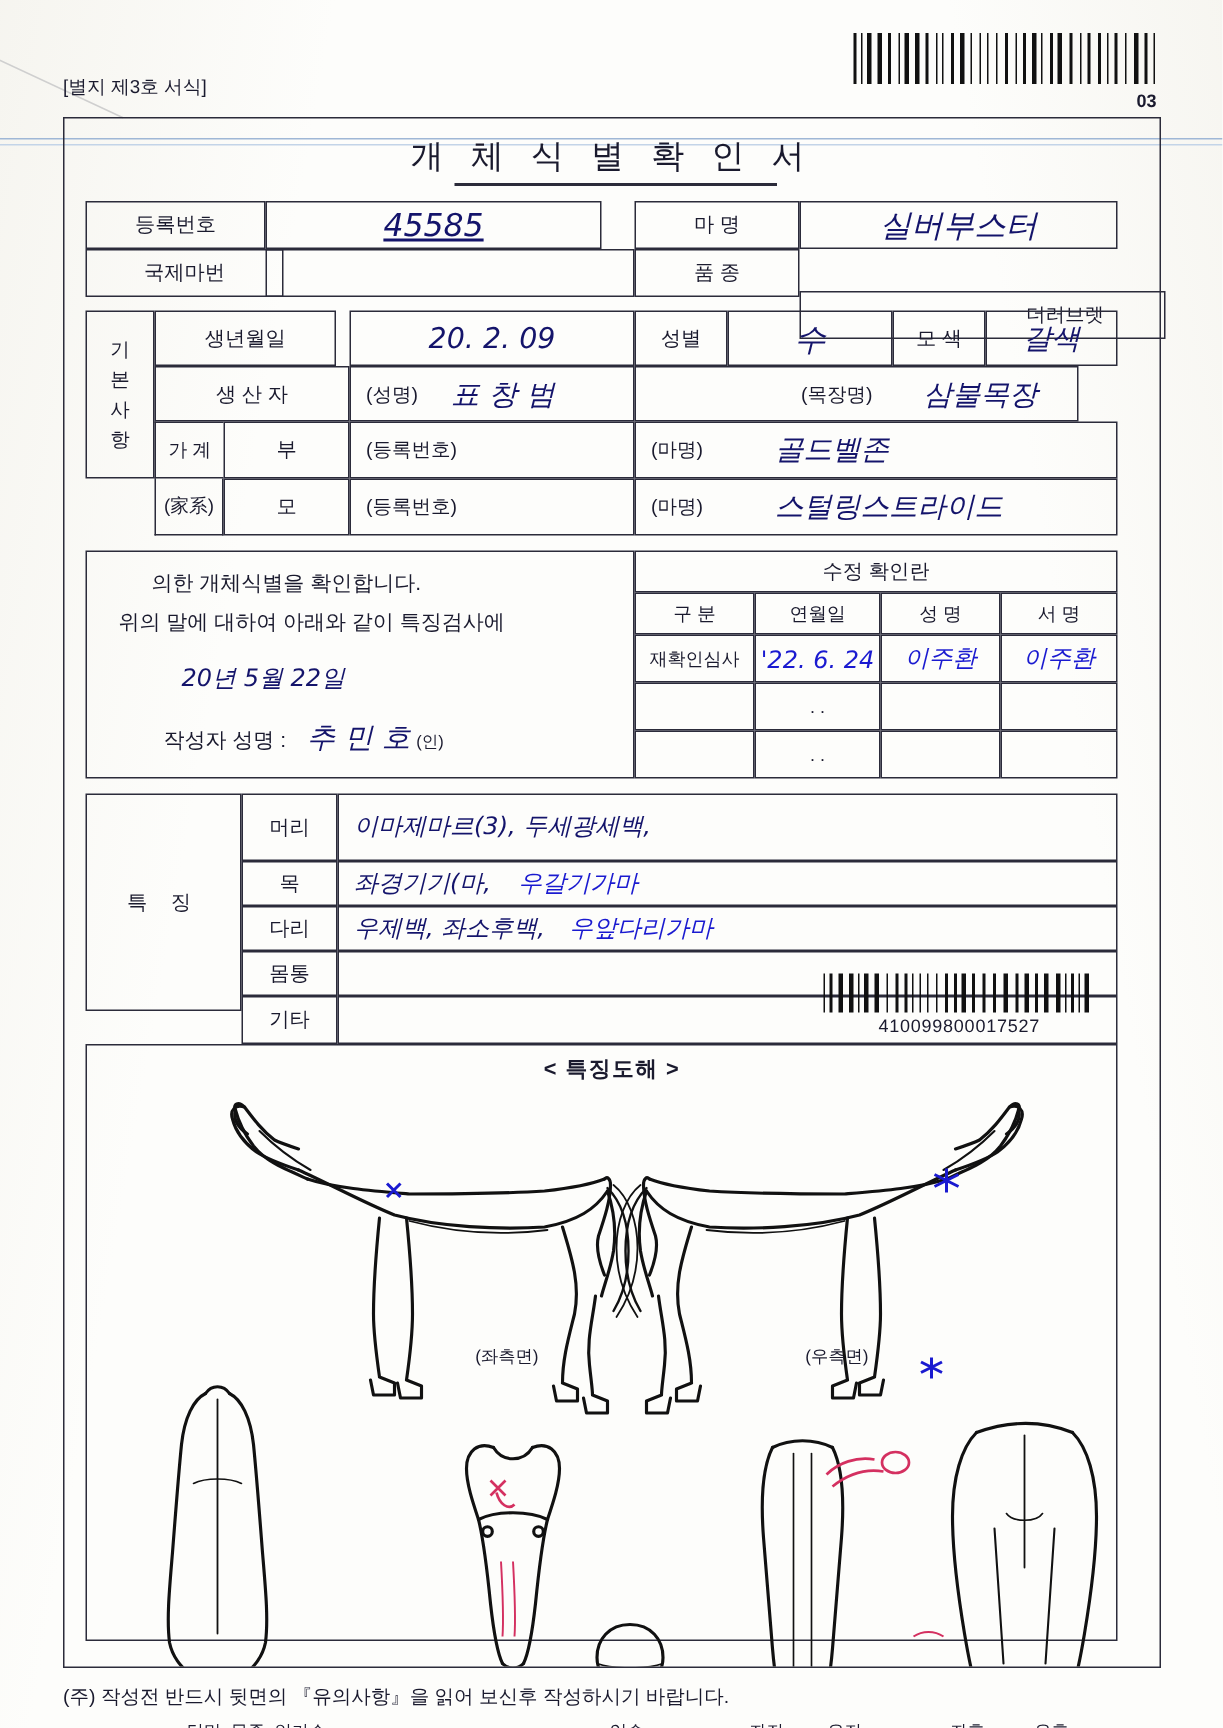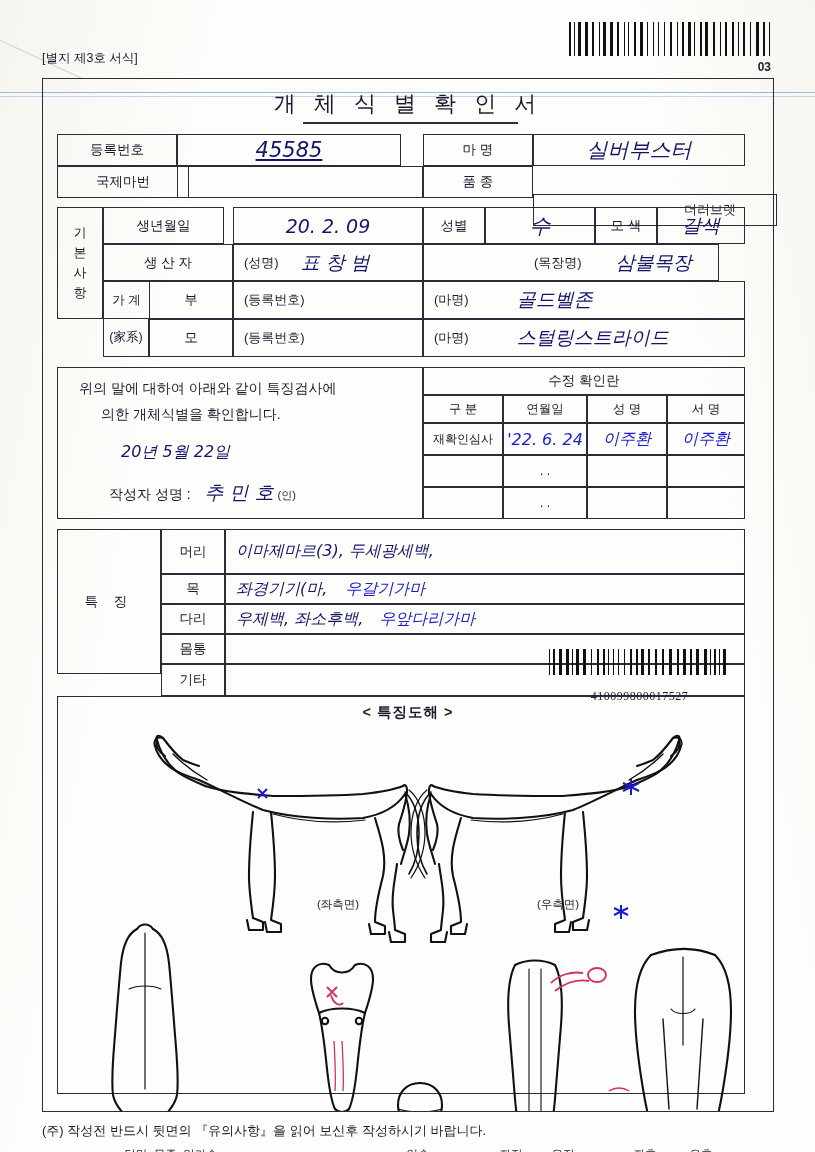--- a/index.html
+++ b/index.html
@@ -48,21 +48,21 @@
   .print{font-size:13px;color:#1a1a2e;}
 
   .statement{position:absolute;font-size:14px;line-height:26px;}
   .note{position:absolute;left:42px;top:1122px;font-size:13px;}
 
   
   .diagram-title{position:absolute;left:0;right:0;top:6px;text-align:center;font-size:14.5px;font-weight:bold;letter-spacing:1px;}
   .dlabel{position:absolute;font-size:11.5px;text-align:center;}
   svg.horses{position:absolute;left:0;top:0;}
   .mid-barcode{position:absolute;right:30px;top:0px;}
-  .mid-barcode .num{font-size:12px;text-align:center;letter-spacing:.5px;margin-top:14px;font-family:Liberation Serif, serif;}
+  .mid-barcode .num{font-size:12px;text-align:center;letter-spacing:.5px;margin-top:2px;font-family:Liberation Sans, sans-serif;}
 </style>
 </head>
 <body>
 
 <div class="page">
   <div class="scan-tint"></div>
   <div class="corner-fold"></div>
   <div class="blue-line"></div>
   <div class="blue-line2"></div>
 
@@ -207,22 +207,22 @@
     <div class="cell left" style="left:190px;top:240px;width:190px;height:38px;">
       <span class="print">(등록번호)</span>
     </div>
     <div class="cell left" style="left:380px;top:240px;width:322px;height:38px;">
       <span class="print">(마명)</span>
       <span class="hand" style="margin-left:48px;">스털링스트라이드</span>
     </div>
 
     <div class="cell" style="left:14px;top:288px;width:366px;height:152px;border-right:1px solid #2b2b3a;"></div>
     <div class="statement" style="left:36px;top:296px;width:330px;">
+      <div style="margin-left:22px;">의한 개체식별을 확인합니다.</div>
       <div>위의 말에 대하여 아래와 같이 특징검사에</div>
-      <div style="margin-left:22px;">의한 개체식별을 확인합니다.</div>
     </div>
     <div class="statement" style="left:78px;top:360px;">
       <span class="hand sm">20년 5월 22일</span>
     </div>
     <div class="statement" style="left:66px;top:400px;">
       <span style="font-size:14px;">작성자 성명 :</span>
       <span class="hand" style="margin-left:10px;">추  민  호</span>
       <span style="font-size:11px;">(인)</span>
     </div>
 

